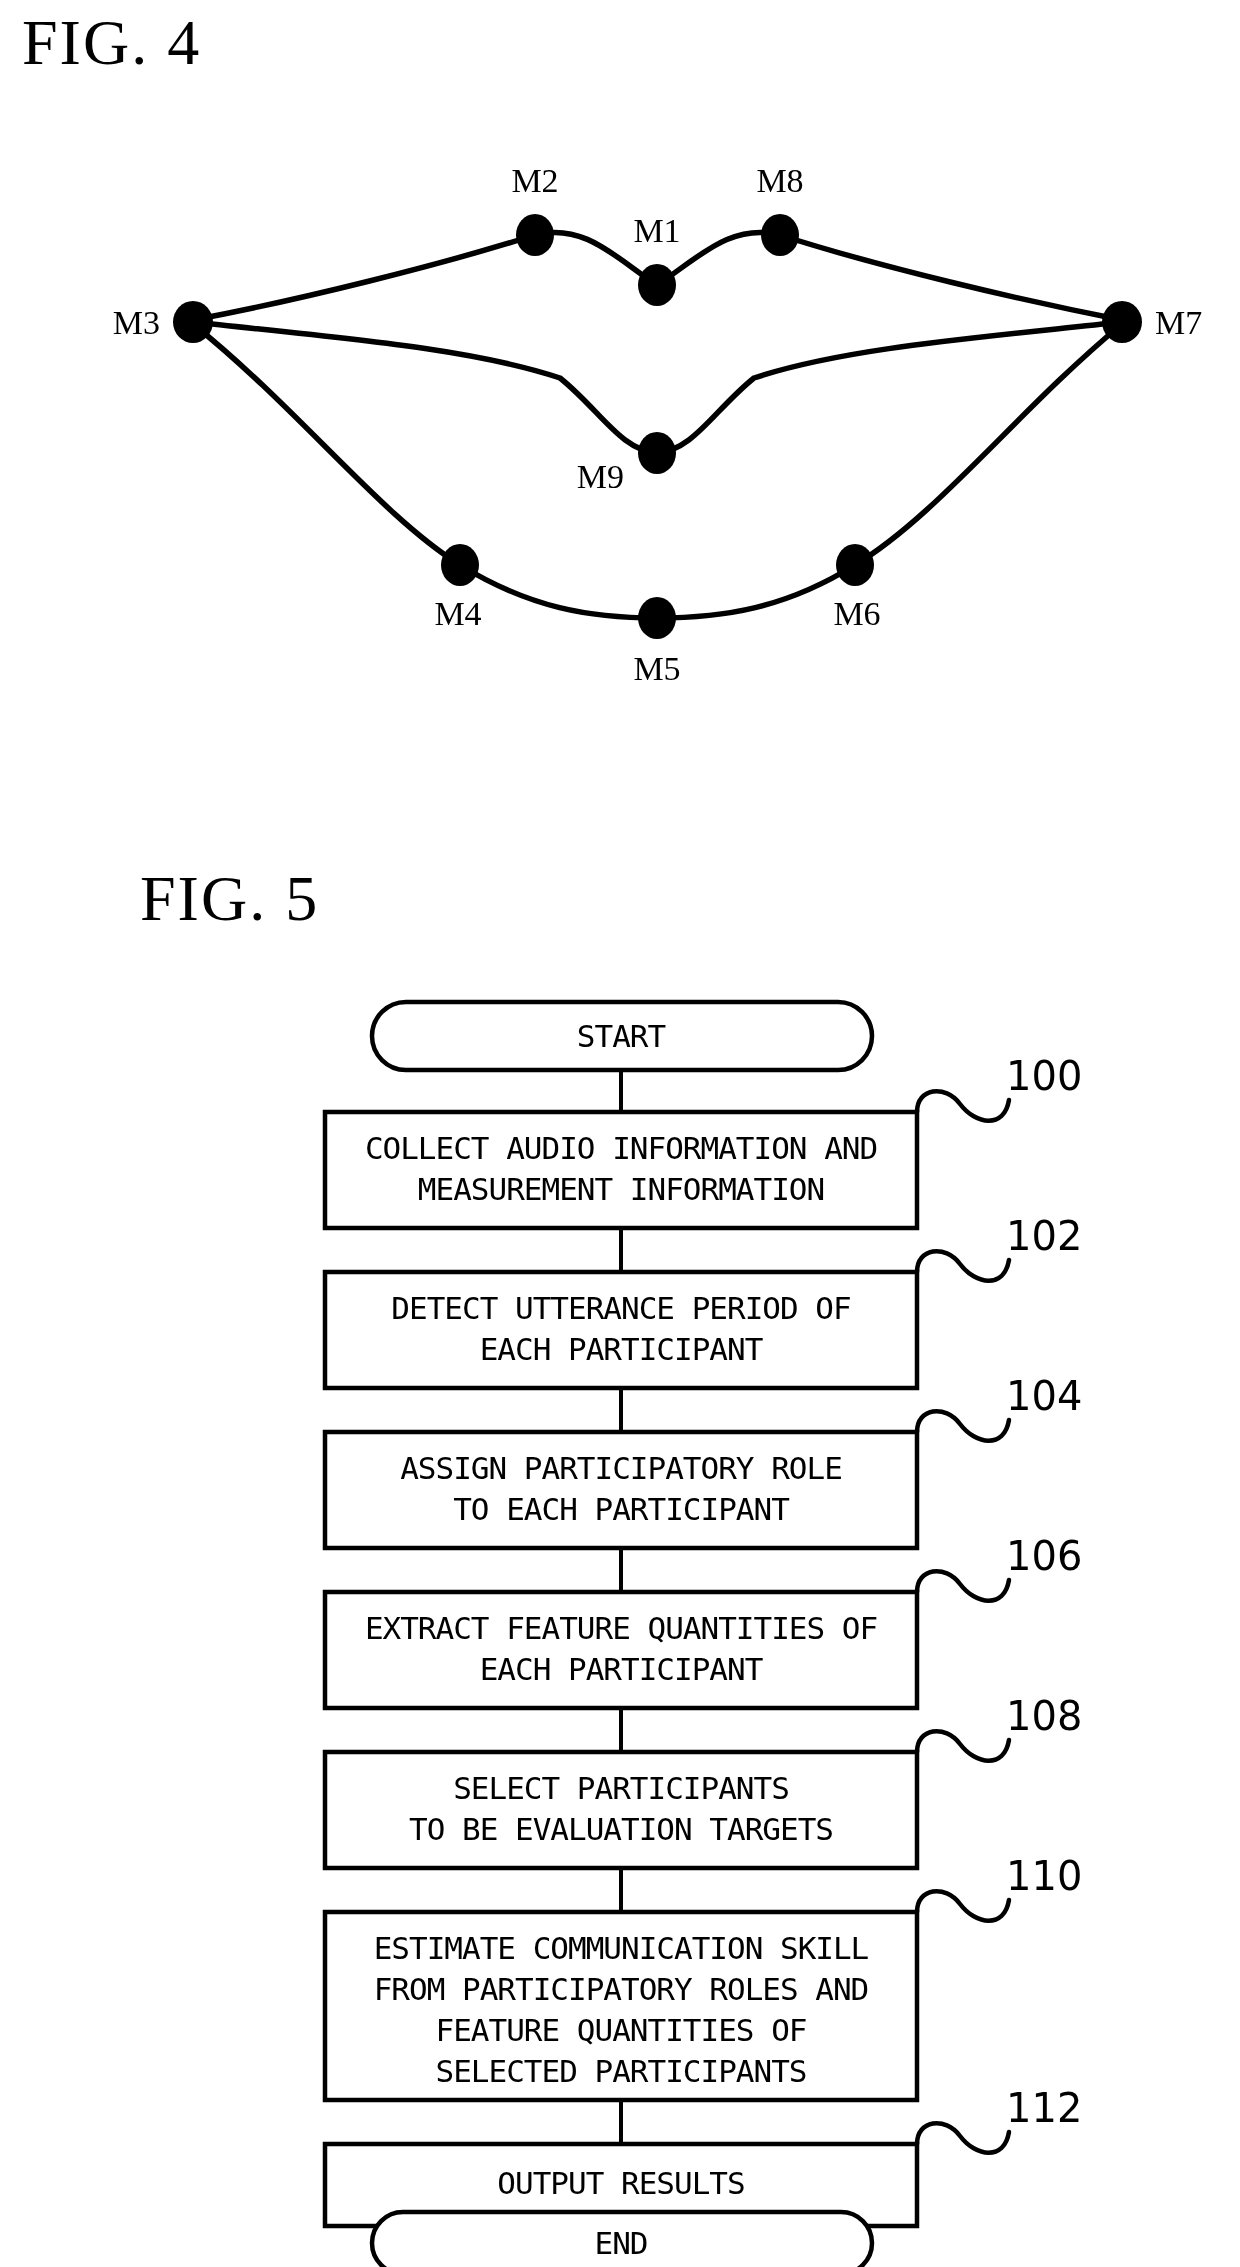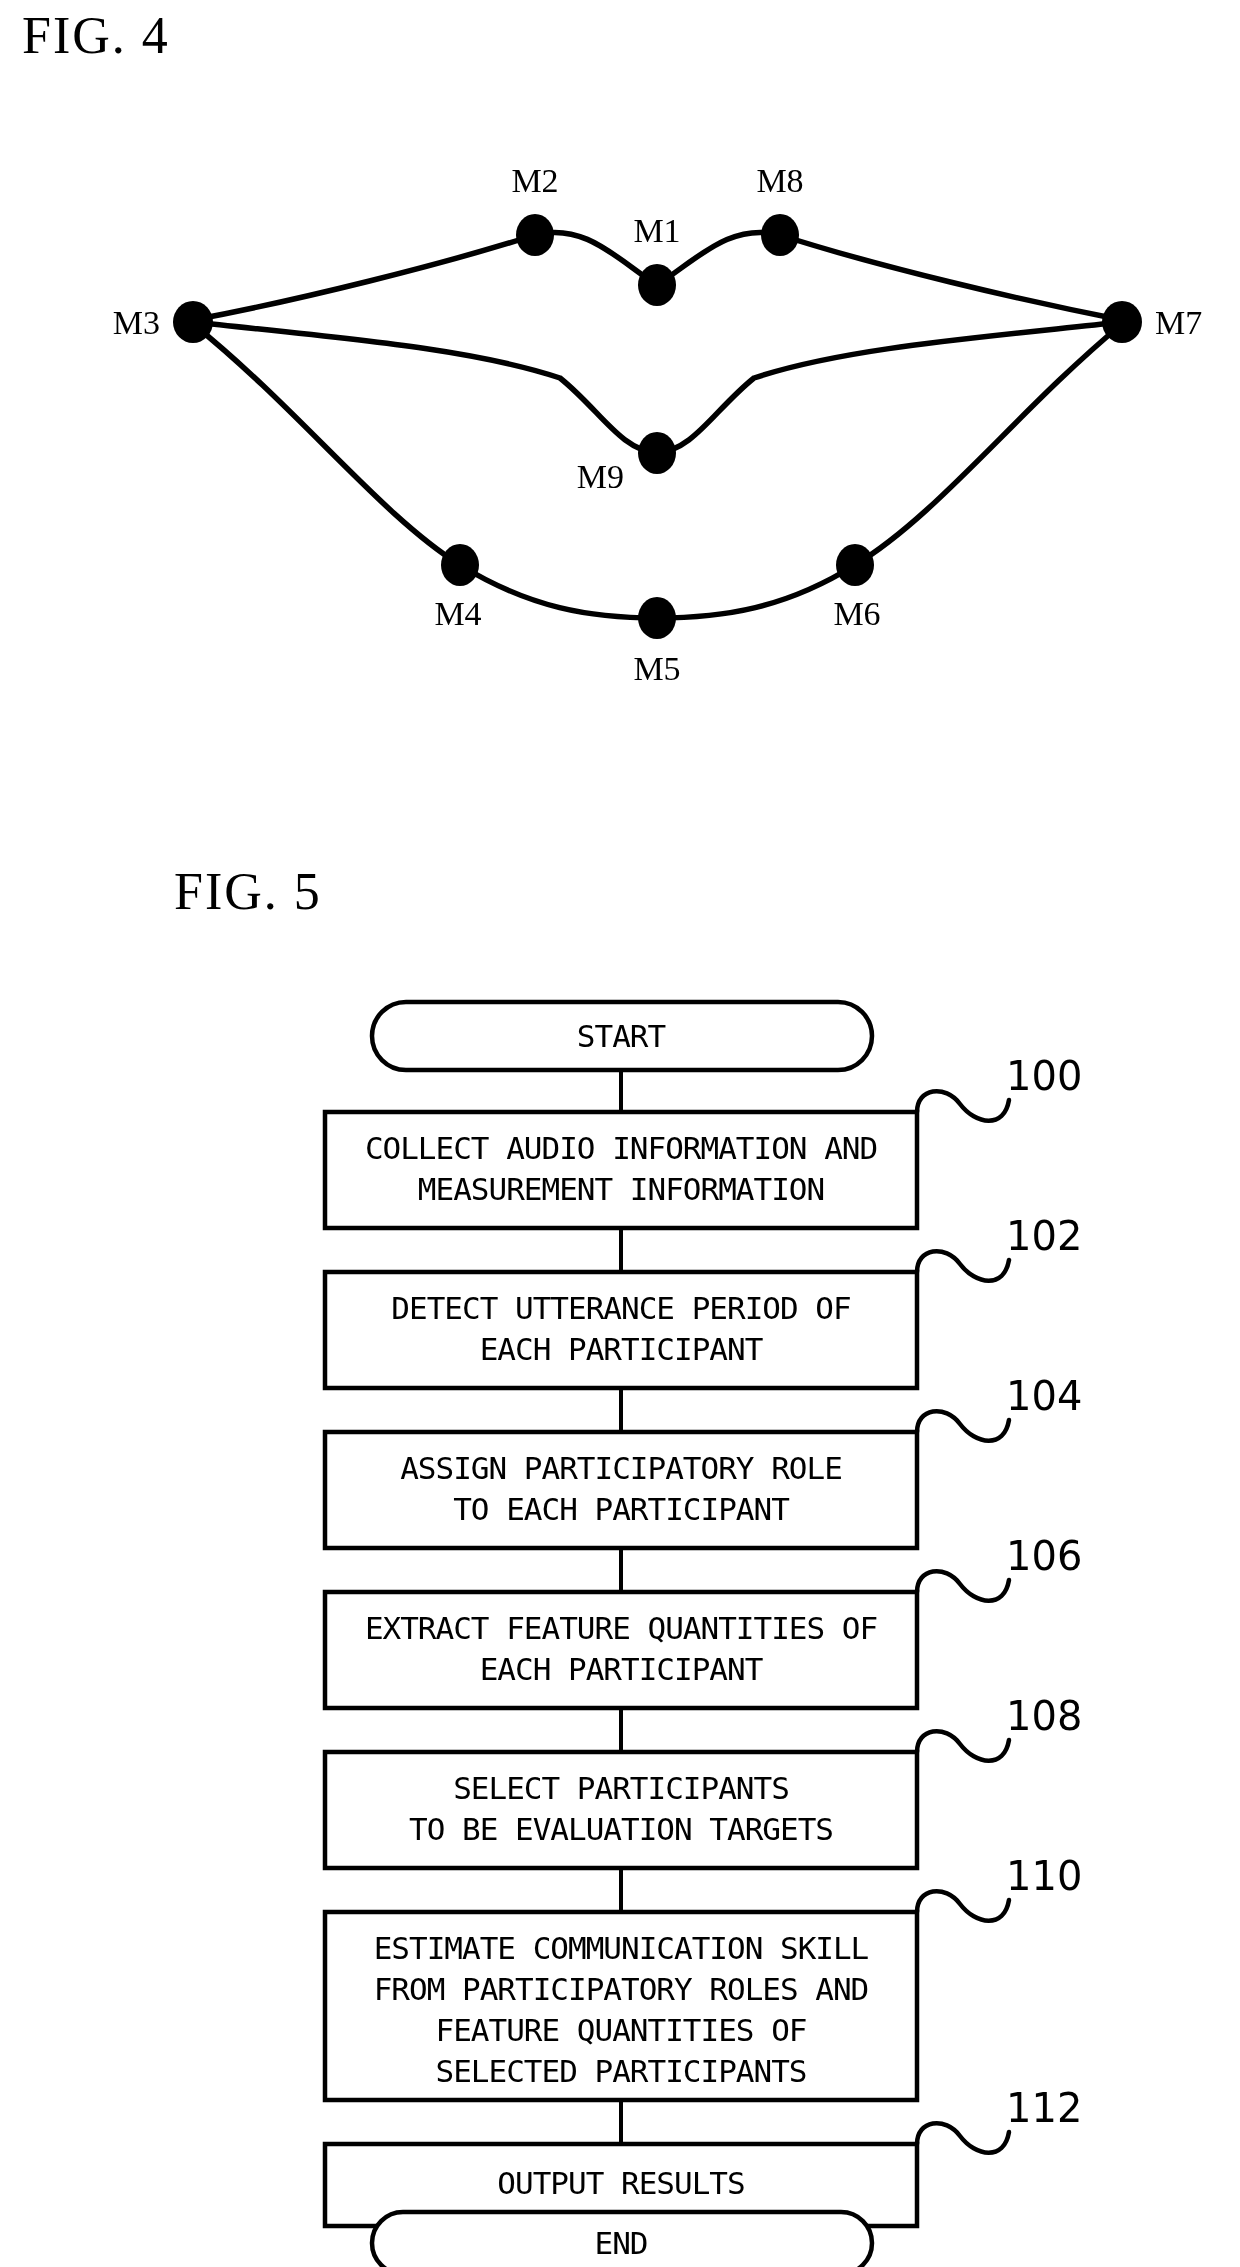--- a/index.html
+++ b/index.html
@@ -1,22 +1,22 @@
 <!DOCTYPE html>
 <html><head>
 <meta charset="utf-8">
 <style>
   html,body{margin:0;padding:0;background:#fff;}
   body{width:1240px;height:2267px;position:relative;overflow:hidden;
        font-family:"Liberation Sans","DejaVu Sans",sans-serif;color:#000;}
 
   .fig-title{position:absolute;font-family:"Liberation Serif","DejaVu Serif",serif;
-             font-size:52px;letter-spacing:2px;color:#000;white-space:pre;}
+             font-size:64px;letter-spacing:2px;color:#000;white-space:pre;}
   #fig4-title{left:22px;top:6px;}
-  #fig5-title{left:140px;top:862px;margin-left:34px;}
+  #fig5-title{left:140px;top:862px;}
 
   #fig4-svg{position:absolute;left:0;top:60px;}
   #fig5-svg{position:absolute;left:0;top:960px;}
 
   .lipline{fill:none;stroke:#000;stroke-width:5.5;stroke-linecap:round;}
   .marker{fill:#000;}
   .mlabel{font-family:"Liberation Serif","DejaVu Serif",serif;font-size:34px;fill:#000;}
 
   .fcbox{fill:#fff;stroke:#000;stroke-width:4.5;}
   .fcterm{fill:#fff;stroke:#000;stroke-width:4.5;}

